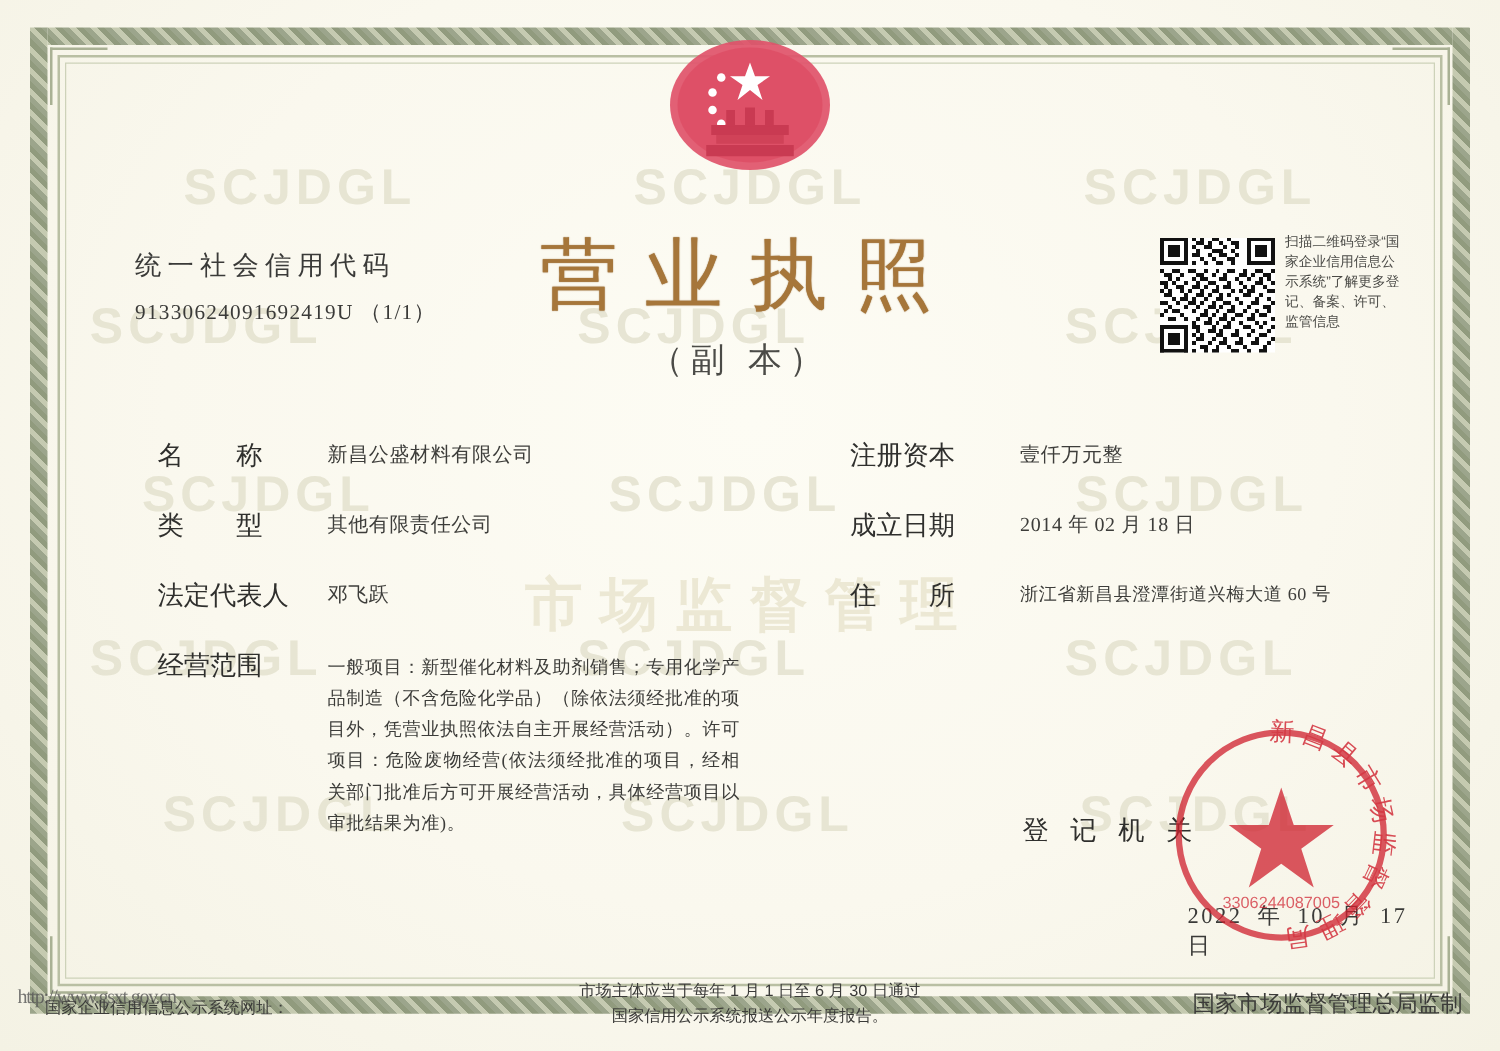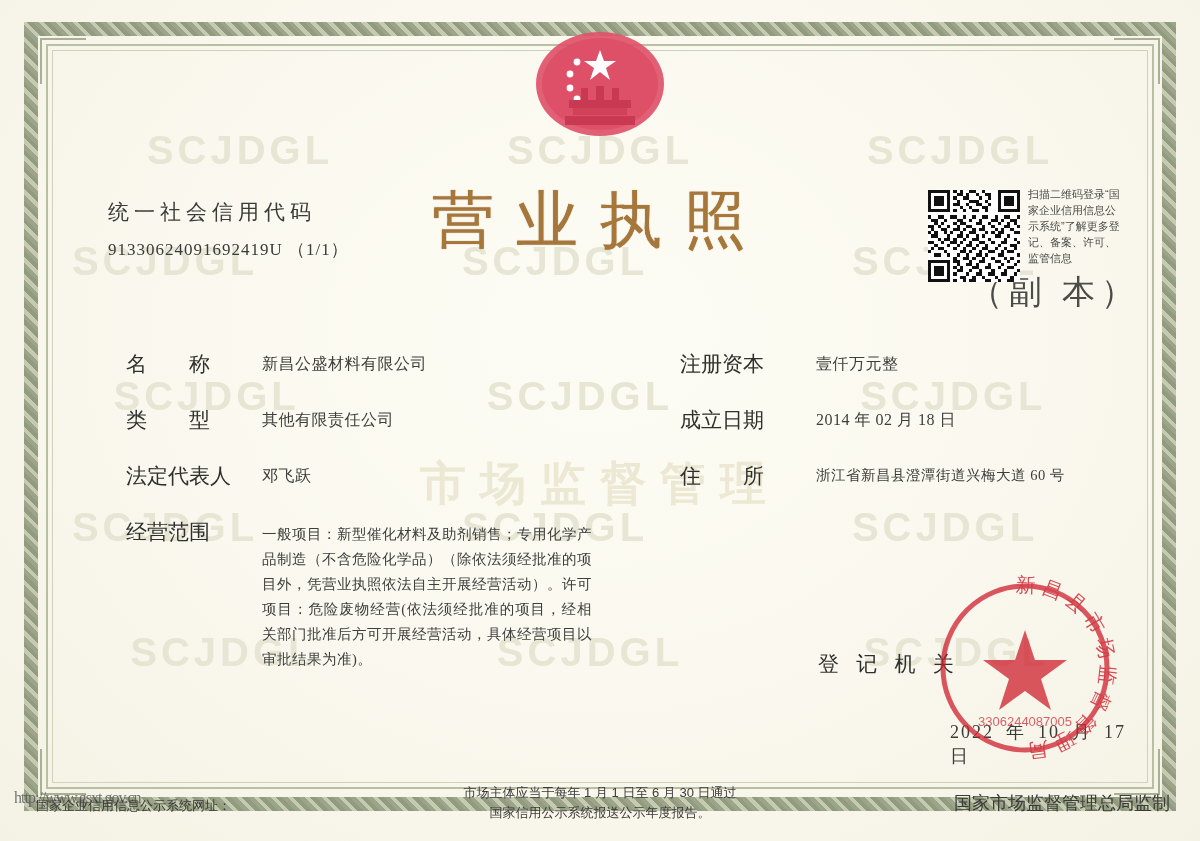--- a/index.html
+++ b/index.html
@@ -77,22 +77,22 @@
   }
 
   .title{
     position:absolute;left:0;right:0;top:120px;text-align:center;
     font-size:62px;font-weight:400;letter-spacing:22px;
     color:#a6763a;
     text-shadow:0 0 1px #8d5f28;
     font-family:"DejaVu Sans","Liberation Sans",sans-serif;
   }
   .subtitle{
-    position:absolute;left:0;right:0;top:212px;text-align:right;
-    font-size:33px;letter-spacing:6px;color:#4b4b47;
+    position:absolute;left:0;right:16px;top:212px;text-align:center;
+    font-size:27px;letter-spacing:6px;color:#4b4b47;
   }
 
   
   .qr-wrap{position:absolute;right:120px;top:132px;}
   .qr{width:92px;height:92px;}
   .qr-note{
     position:absolute;left:100px;top:-4px;width:96px;
     font-size:11px;line-height:16px;color:#4a4a46;
     font-family:"Liberation Sans",sans-serif;
   }

